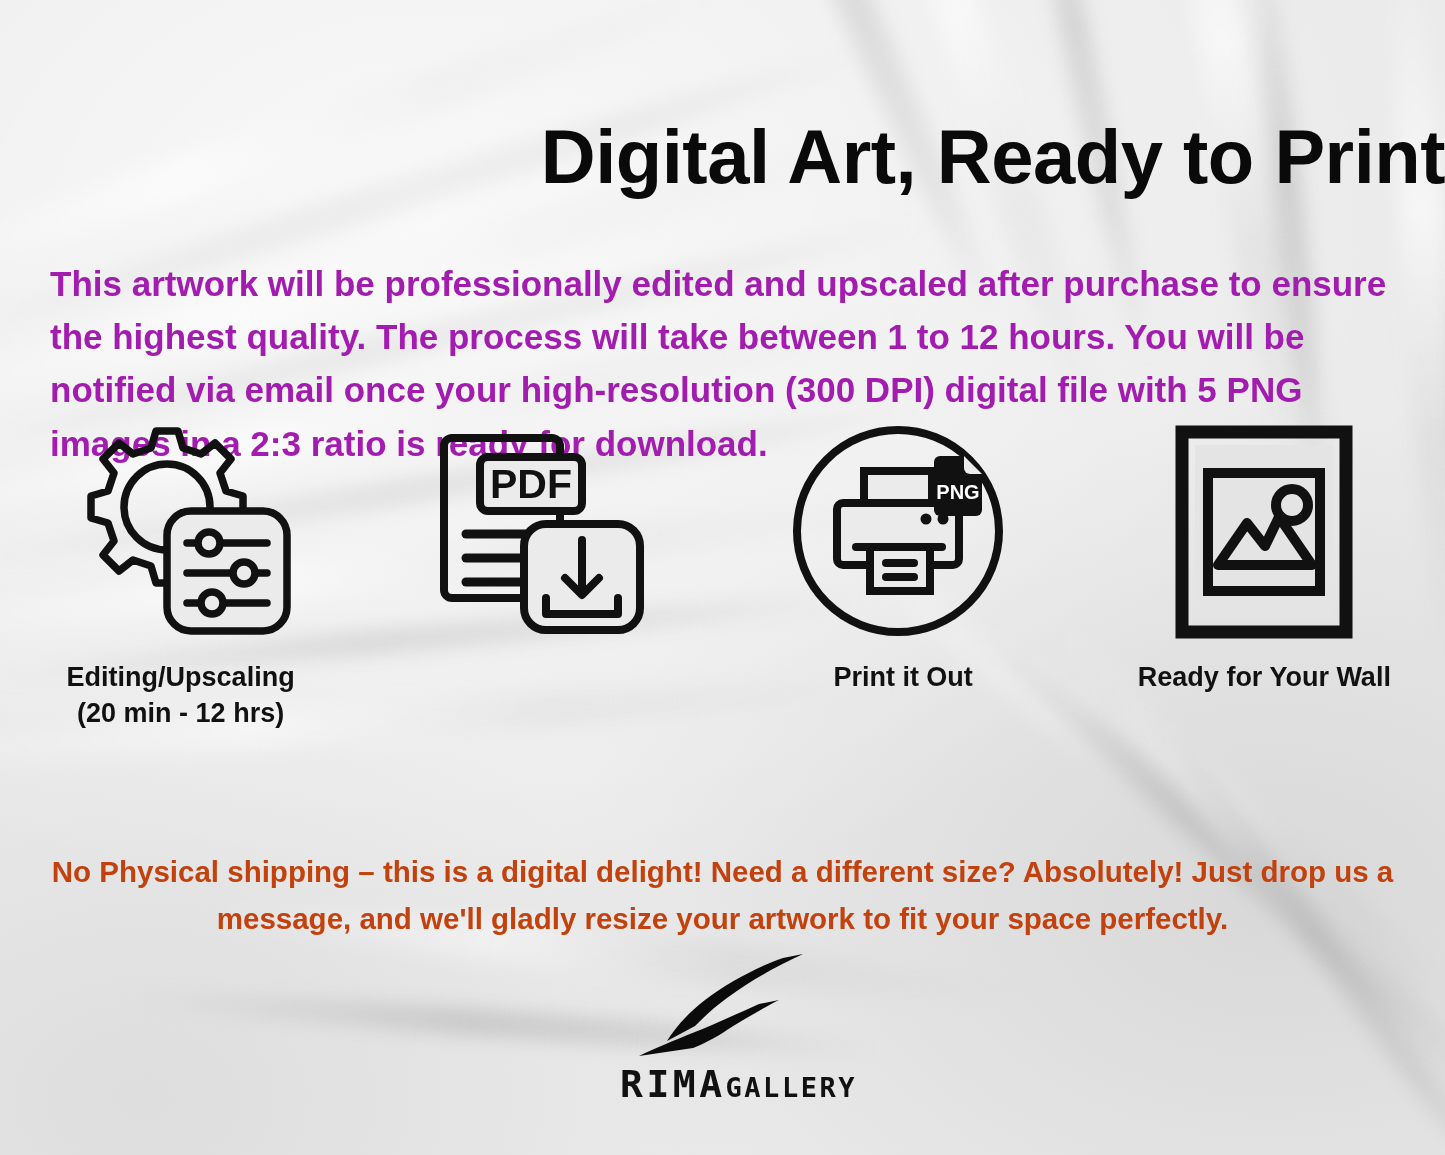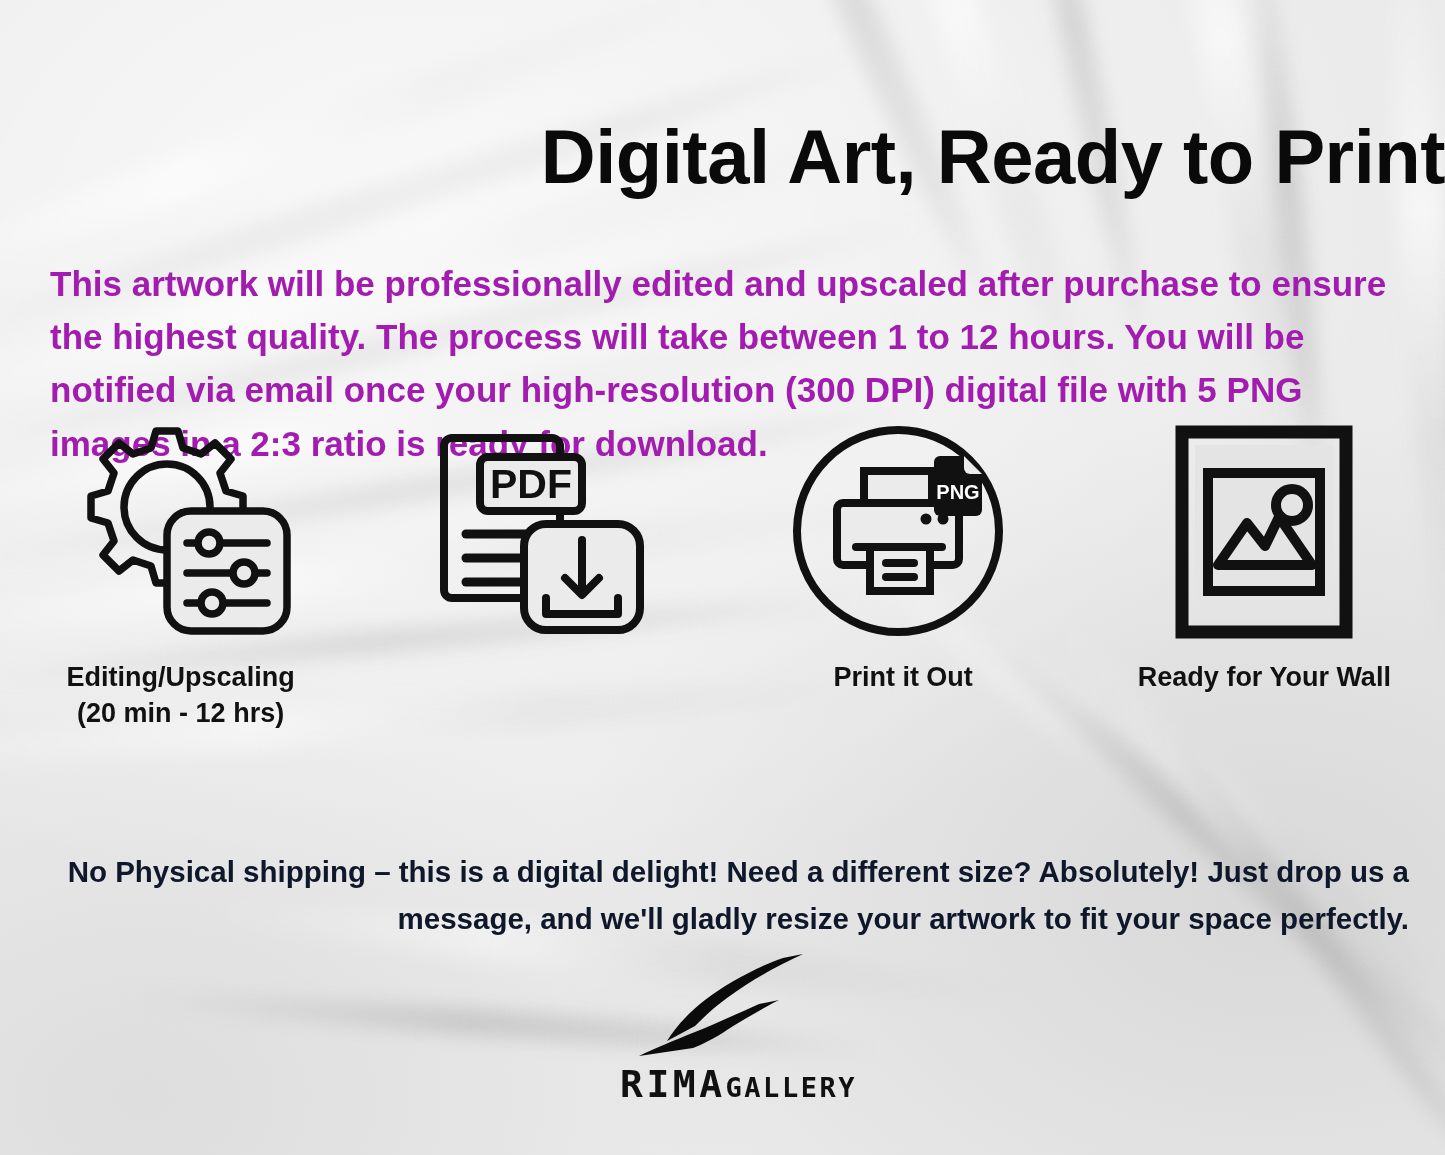--- a/index.html
+++ b/index.html
@@ -116,27 +116,27 @@
     font-size: 27px;
     line-height: 1.32;
     font-weight: 700;
     color: #111111;
     white-space: pre-line;
   }
 
   .outro-para {
     position: absolute;
     top: 818px;
-    left: 54px;
+    left: 45px;
     width: 1355px;
-    text-align: right;
+    text-align: center;
     font-size: 29.5px;
     line-height: 1.62;
     font-weight: 700;
-    color: #0f172a;
+    color: #c2410c;
   }
 
   
   .logo-block {
     position: absolute;
     top: 948px;
     left: 0;
     width: 1445px;
     display: flex;
     flex-direction: column;

